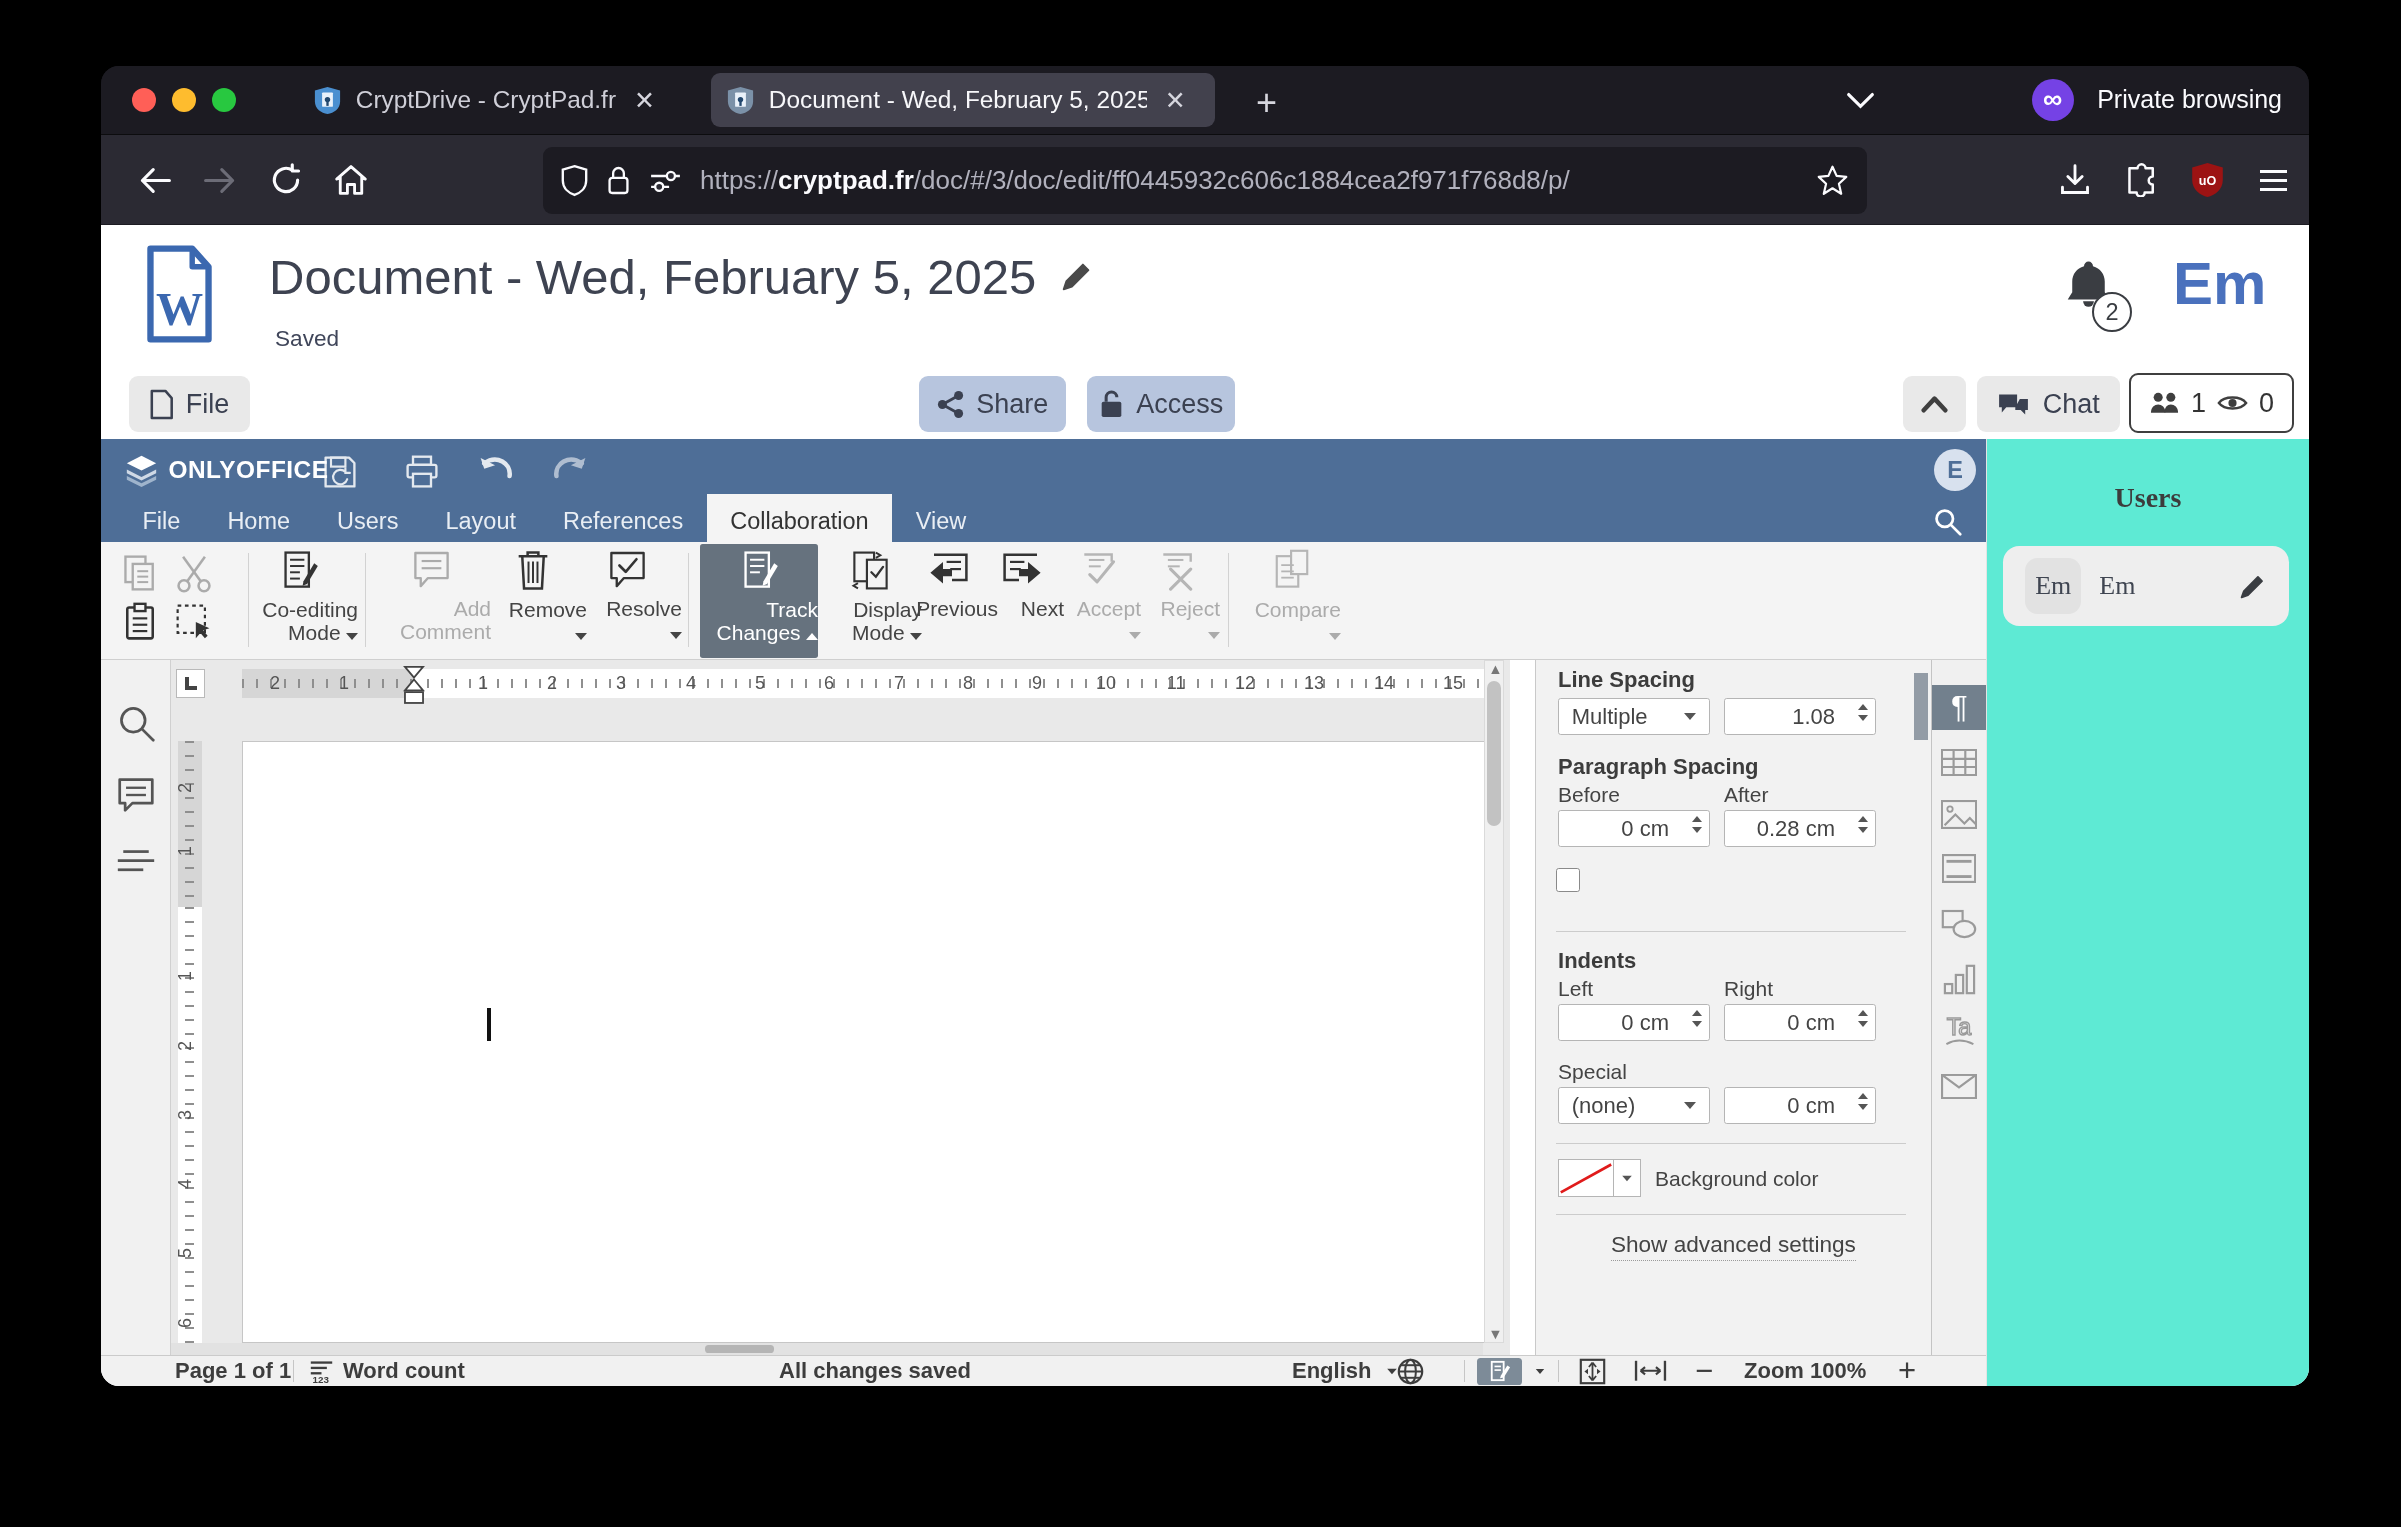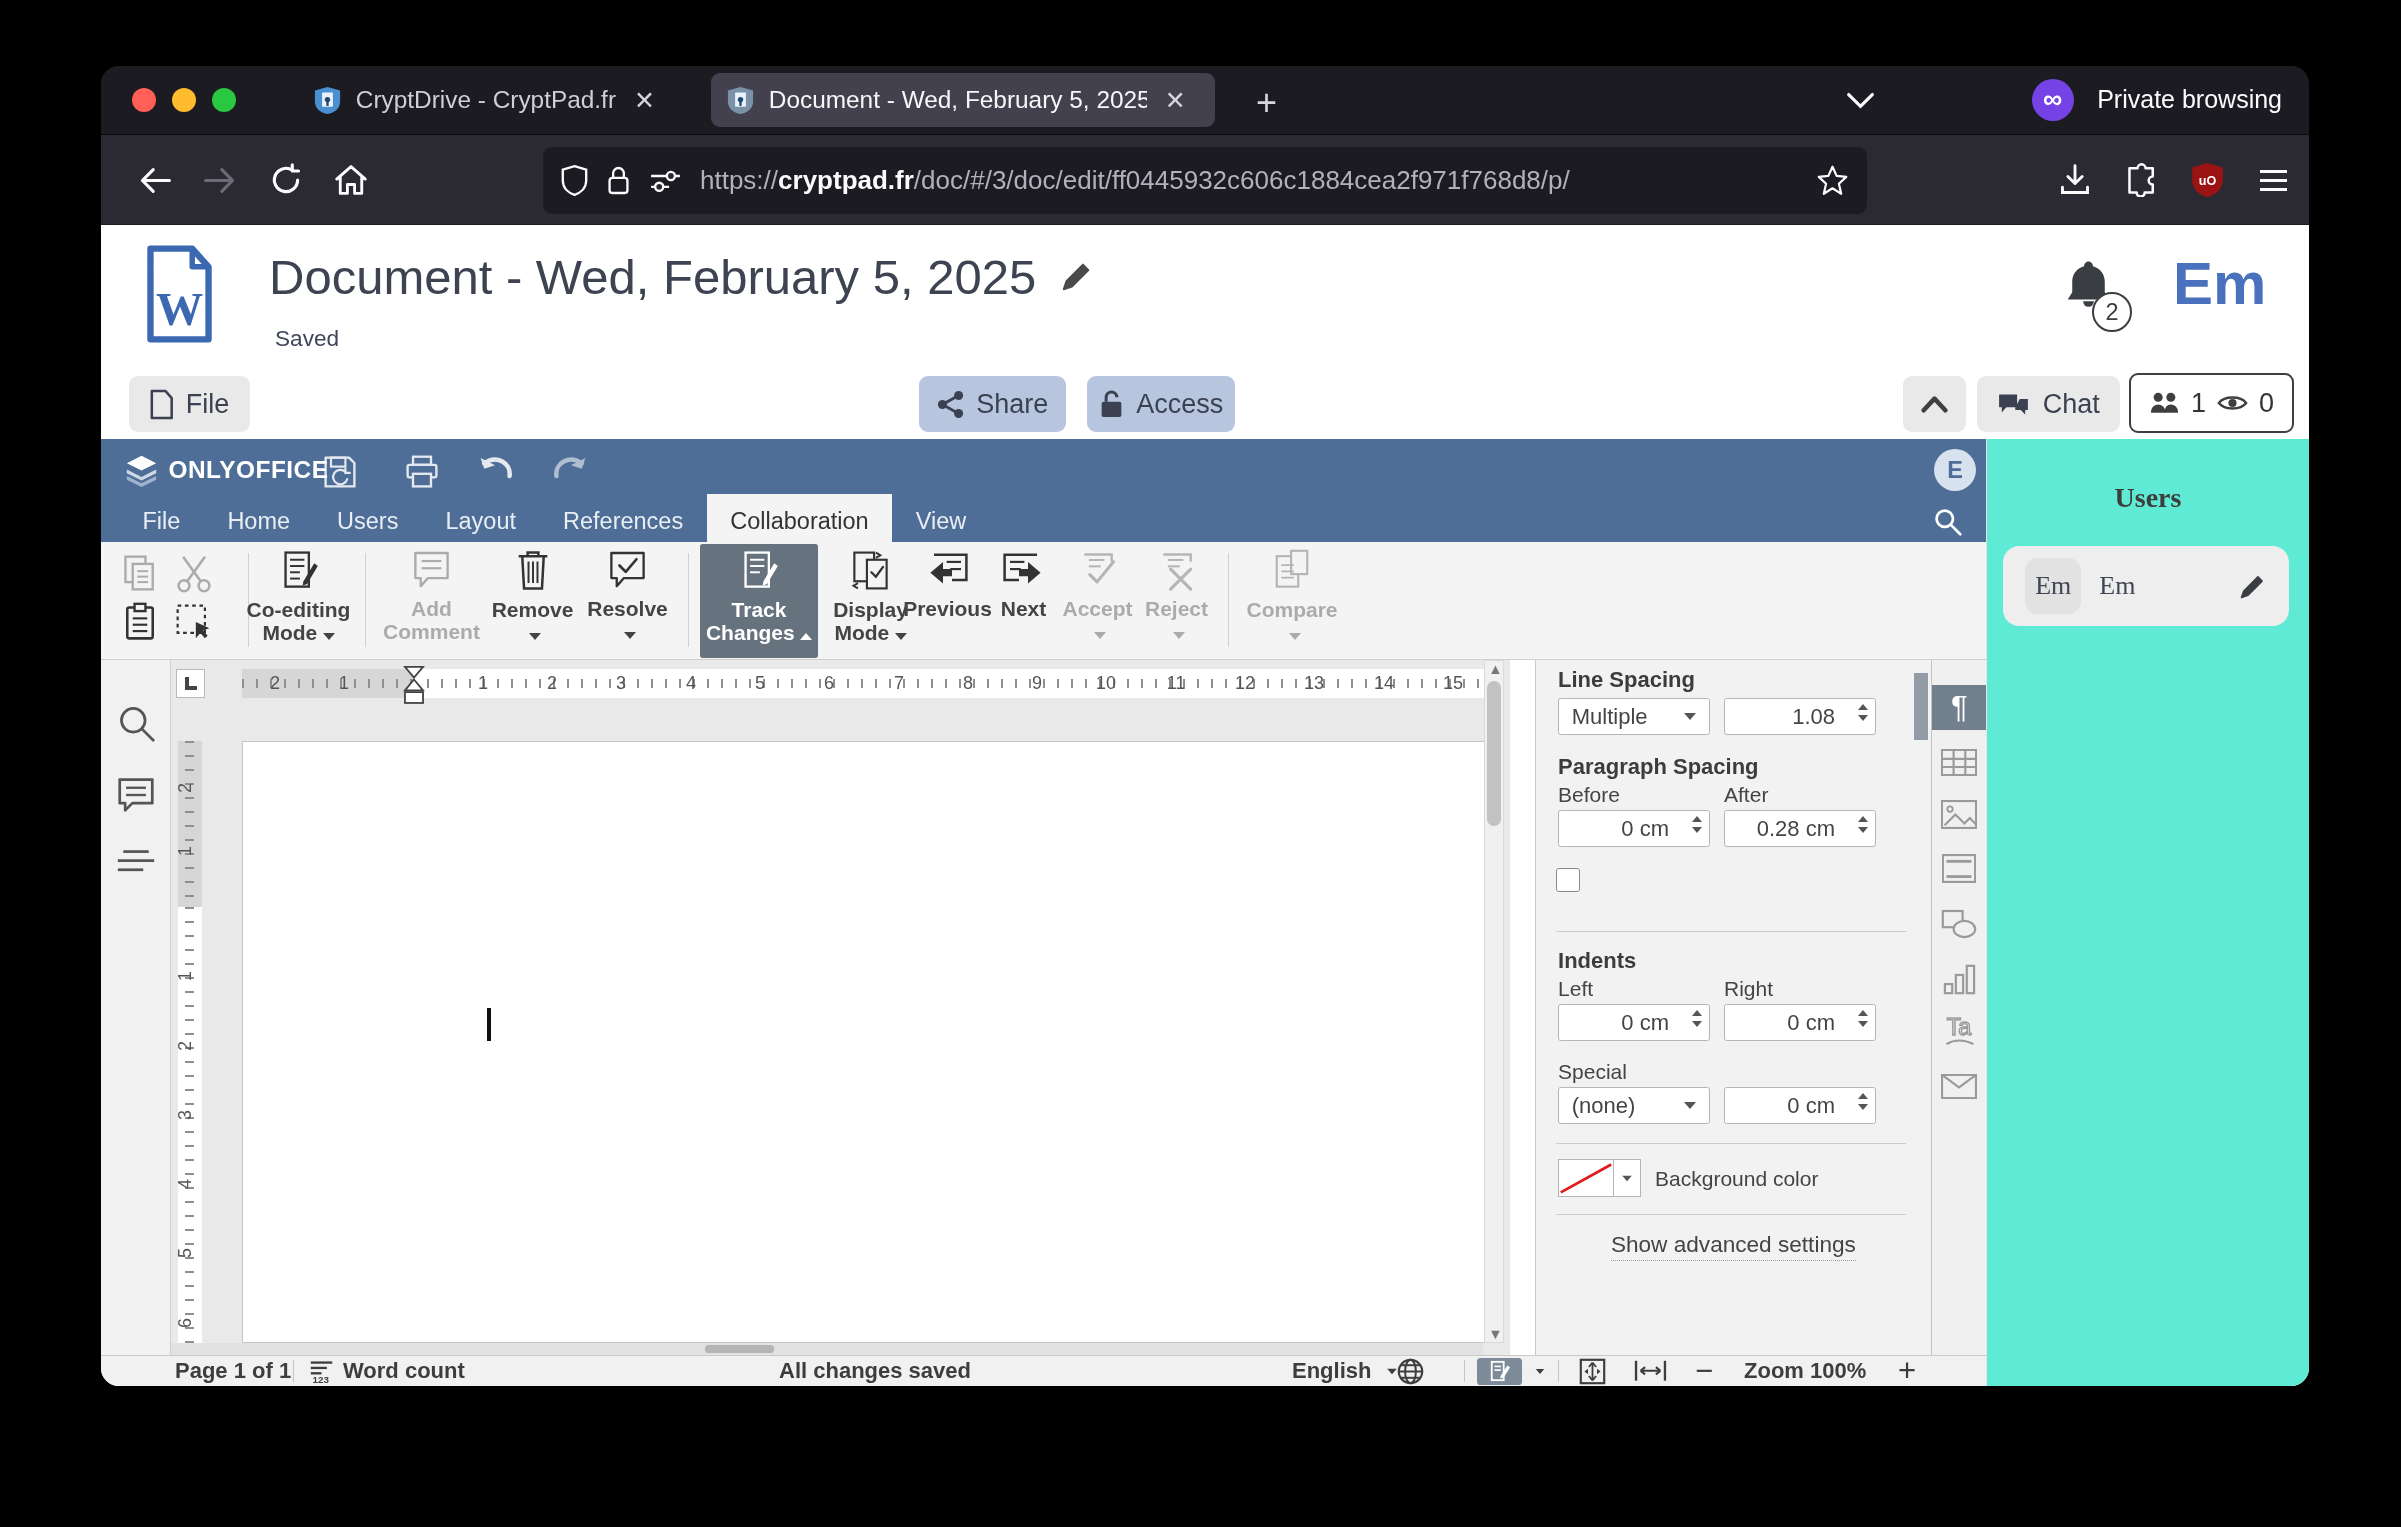--- a/index.html
+++ b/index.html
@@ -75,21 +75,21 @@
   .oo-tabs { height:41px; background:#4e6e97; display:flex; align-items:stretch; padding-left:18px; position:relative; }
   .ootab { padding:0 23.5px; display:flex; align-items:center; font-size:23.5px; color:#e9eef4; }
   .ootab.active { background:#f4f4f4; color:#333; margin-top:-7.2px; padding-top:7.2px; }
   .oo-search { position:absolute; right:23.5px; top:5.4px; }
 
   
   .ribbon { height:118px; background:#f4f4f4; border-bottom:0.9px solid #cfcfcf; position:relative;
             font-size:21px; color:#444; }
   .rdiv { position:absolute; top:11px; height:94px; width:0.9px; background:#d2d2d2; }
   .smic { position:absolute; width:40px; height:40px; }
-  .rbtn { position:absolute; top:1.8px; height:114px; text-align:center;font-weight:bold; }
+  .rbtn { position:absolute; top:1.8px; height:114px; text-align:right; }
   .rbtn .ri { margin:5.4px auto 0; }
   .rlab { line-height:23.5px; margin-top:5.4px; }
   .rbtn.dis { color:#ababab; }
   .rbtn.activebtn { background:#66727e; color:#fff; border-radius:2.7px; }
   .cdown { display:inline-block; width:0; height:0; border-left:6.3px solid transparent;
            border-right:6.3px solid transparent; border-top:7.2px solid currentColor; margin-left:5.4px; }
   .cup { display:inline-block; width:0; height:0; border-left:6.3px solid transparent;
          border-right:6.3px solid transparent; border-bottom:7.2px solid currentColor; margin-left:5.4px; }
   .chevrow { margin-top:1.8px; }
 

